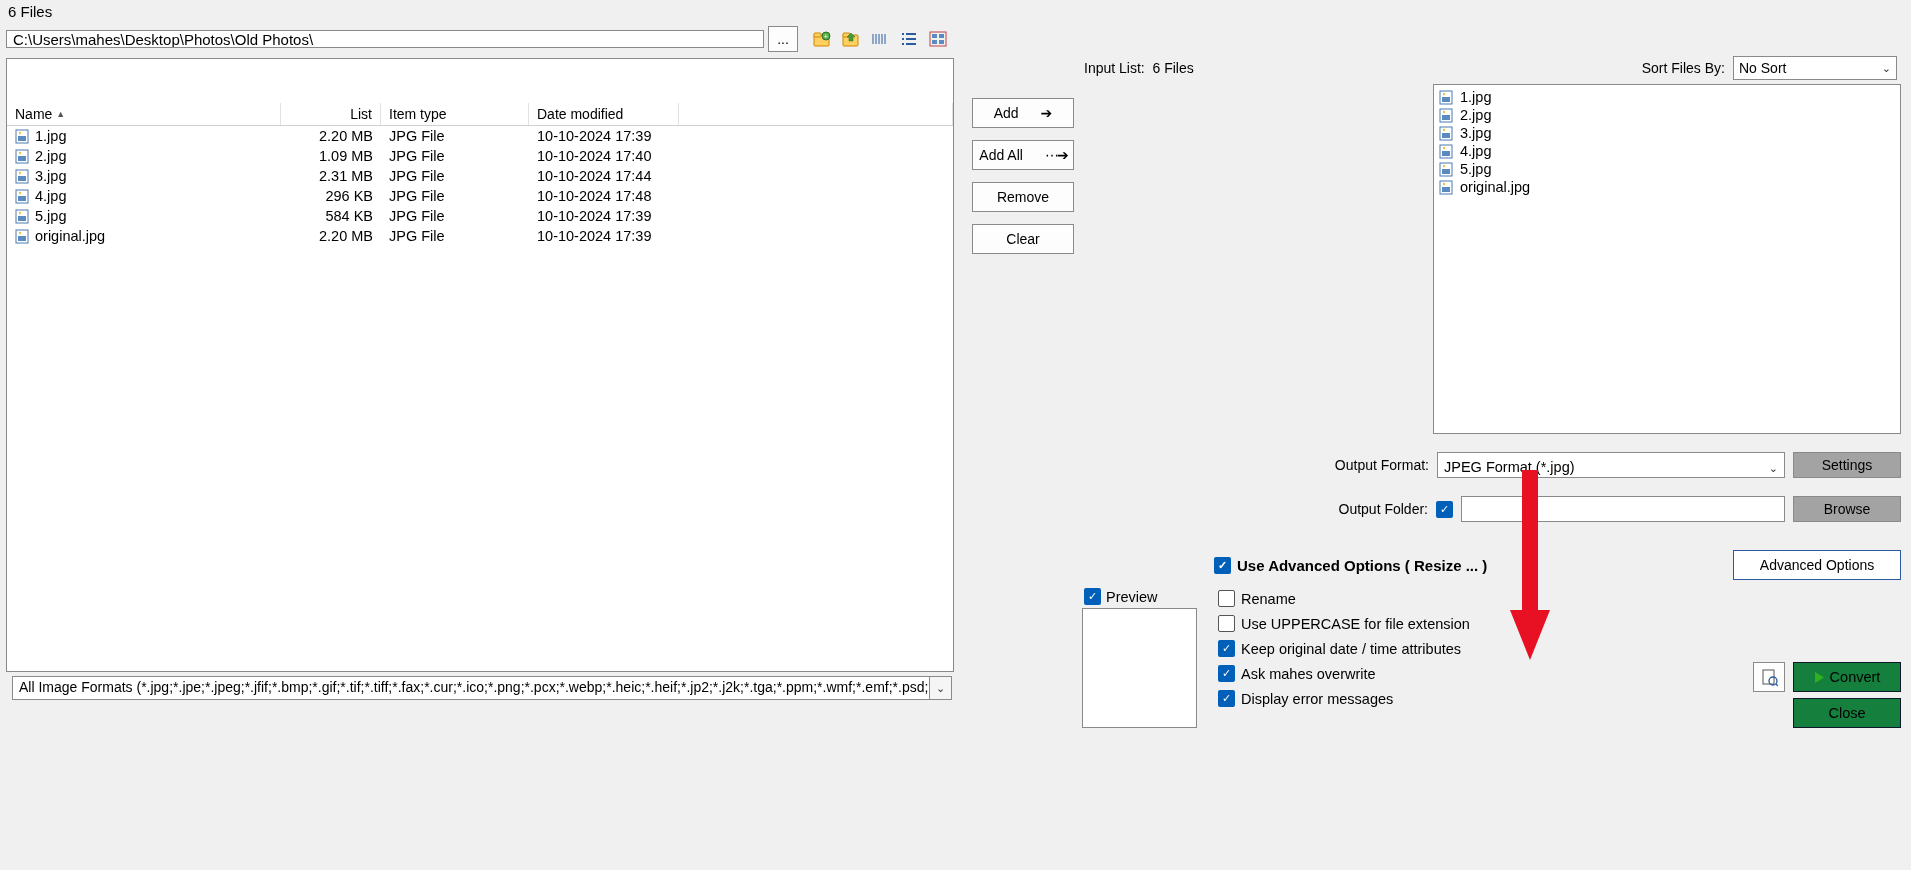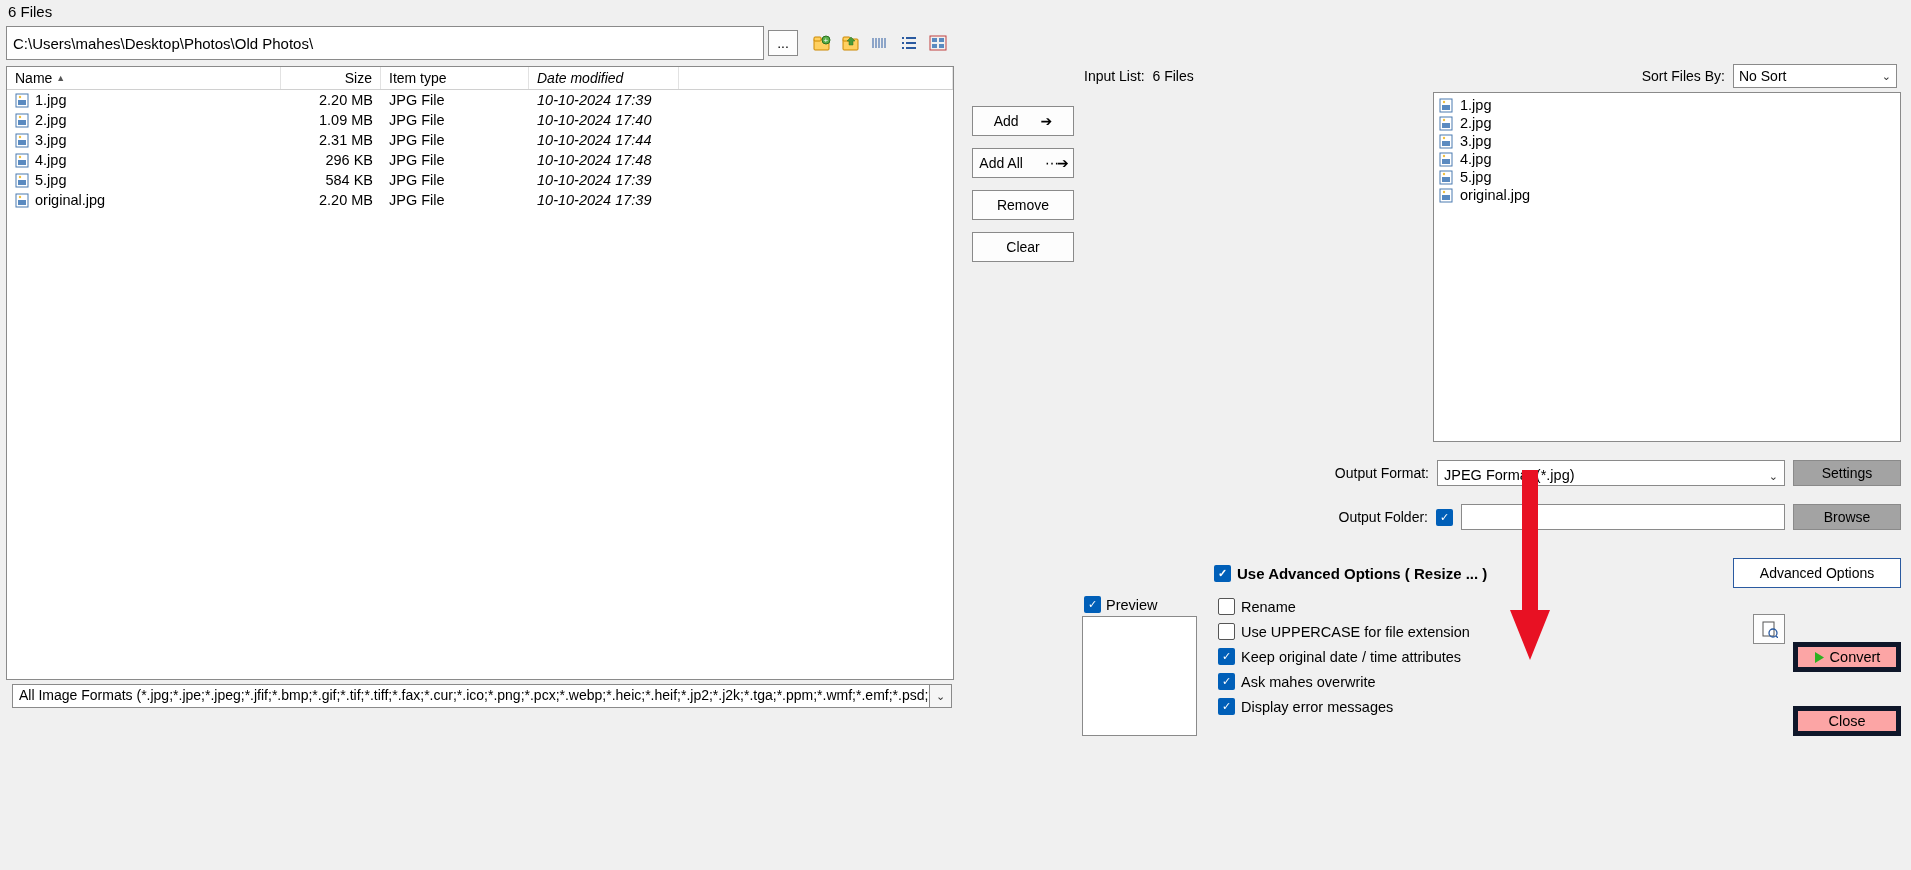--- a/index.html
+++ b/index.html
@@ -1,36 +1,36 @@
 <!DOCTYPE html>
 <html><head>
 <meta charset="utf-8">
 <style>
 * { box-sizing: border-box; margin: 0; padding: 0; }
 body { font-family: "Segoe UI", Tahoma, sans-serif; font-size: 14px; background: #f0f0f0; color: #000; width: 1911px; height: 870px; overflow: hidden; }
 
 .top-label { padding: 3px 8px 4px; font-size: 15px; background: #f0f0f0; }
 
 .path-bar-row { display: flex; align-items: center; gap: 4px; padding: 2px 6px 6px 6px; }
-.path-input { flex: 0 0 758px; border: 1px solid #8a8a8a; background: #fff; height: 34px; padding: 2px 6px; font-size: 15px; }
+.path-input { flex: 0 0 758px; border: 1px solid #8a8a8a; background: #fff; height: 18px; padding: 2px 6px; font-size: 15px; }
 .path-more { width: 30px; height: 26px; border: 1px solid #8a8a8a; background: #fdfdfd; display: flex; align-items: center; justify-content: center; cursor: pointer; }
 
 .icon-row { display: flex; gap: 5px; margin-left: 8px; }
 .icon-btn { width: 24px; height: 24px; display: flex; align-items: center; justify-content: center; cursor: pointer; }
 
 .main-row { display: flex; }
 
 .file-browser { width: 948px; margin-left: 6px; }
 .file-table { border: 1px solid #8a8a8a; background: #fff; height: 614px; }
 .file-header { display: flex; border-bottom: 1px solid #d0d0d0; font-size: 14px; }
-.file-header div { padding: 3px 8px; border-right: 1px solid #e2e2e2; }
+.file-header div { padding: 3px 8px; border-right: 1px solid #e2e2e2; margin-top: 44px; }
 .col-name { width: 274px; display:flex; align-items:center; gap:4px; }
 .col-size { width: 100px; text-align: right; }
 .col-type { width: 148px; }
-.col-date { width: 150px; font-style: italic; }
+.col-date { width: 150px; }
 .col-rest { flex:1; }
 .sort-caret { font-size: 9px; color: #555; }
 
 .file-row { display: flex; font-size: 14.5px; padding: 1px 0; }
 .file-row div { padding: 1px 8px; }
 .file-row .col-name { display: flex; align-items: center; gap: 5px; }
 
 .file-icon { width: 15px; height: 15px; display: inline-block; }
 
 .filter-row { width: 940px; margin: 4px 0 0 6px; display:flex; }
@@ -64,21 +64,21 @@
 .preview-row { display: flex; margin-top: 6px; }
 .preview-col { width: 130px; padding-top: 2px; }
 .preview-lbl { display: flex; align-items: center; gap: 5px; font-size: 14.5px; }
 .preview-box { border: 1px solid #8a8a8a; background: #fff; height: 120px; width: 115px; margin-top: 3px; margin-left: -2px; }
 
 .options-col { flex: 1; margin-left: 4px; }
 .opt-row { display: flex; align-items: center; gap: 6px; font-size: 14.5px; padding: 4px 0; }
 
 .bottom-buttons { display: flex; gap: 8px; justify-content: flex-end; align-items: flex-end; margin-top: -40px; }
 .btn-special { width: 32px; height: 30px; }
-.btn-convert { border: 5px solid #0f172a; background: #fca5a5; height: 30px; width: 108px; display: flex; align-items: center; justify-content: center; gap: 5px; cursor: pointer; font-size: 14.5px; margin-top: 28px; }
+.btn-convert { border: 1px solid #0f172a; background: #15803d; height: 30px; width: 108px; display: flex; align-items: center; justify-content: center; gap: 5px; cursor: pointer; font-size: 14.5px; }
 
 .arrow-annotation { position: absolute; left: 1500px; top: 460px; pointer-events: none; }
 
 .caret-down { font-size: 11px; color: #333; }
 </style>
 </head>
 <body>
 
 <div class="top-label">6 Files</div>
 
@@ -138,21 +138,21 @@
 
 <div class="main-row">
 
   <div class="file-browser">
     <div class="file-table">
       <div class="file-header">
         <div class="col-name">
             <span>Name</span> 
             <span class="sort-caret">▲</span>
           </div>
-        <div class="col-size">Size</div>
+        <div class="col-size">List</div>
         <div class="col-type">Item type</div>
         <div class="col-date">Date modified</div>
         <div class="col-rest"></div>
       </div>
       <div id="file-rows">
           <div class="file-row">
             <div class="col-name">
               <svg class="file-icon" width="15" height="15">
                 <rect x="1" y="1" width="12" height="13" fill="#fff" stroke="#4a7ab0"></rect>
                 <rect x="3" y="7" width="8" height="5" fill="#5a8ac0"></rect>

